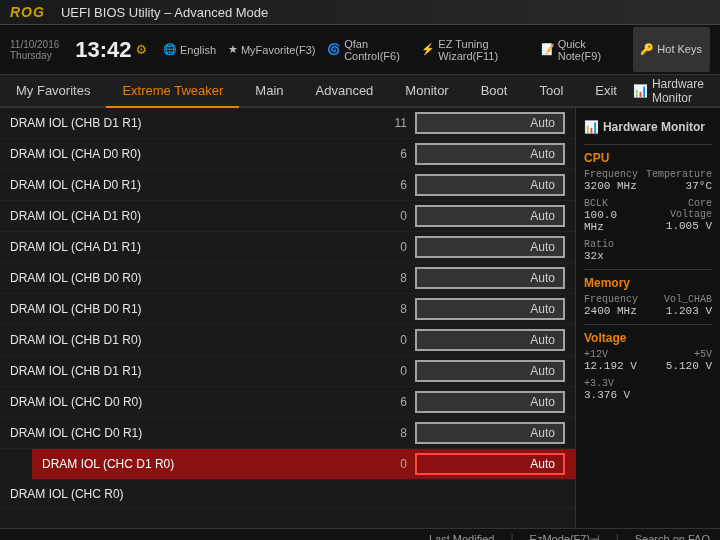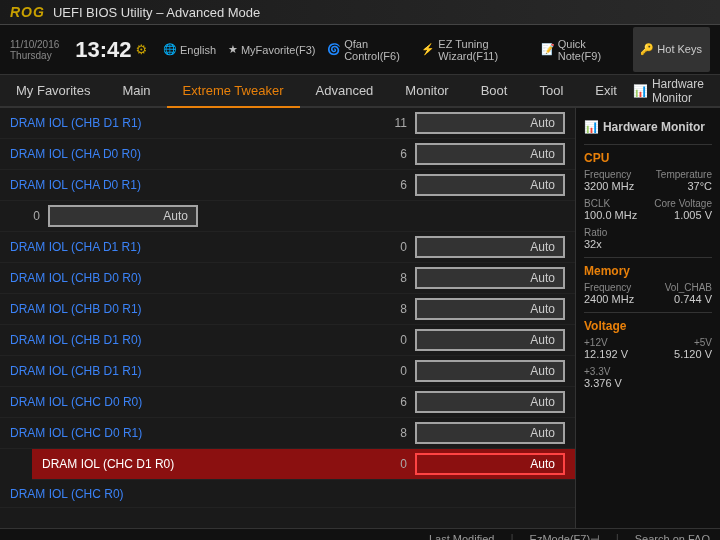--- a/index.html
+++ b/index.html
@@ -12,21 +12,21 @@
       color: #ccc;
       overflow: hidden;
     }
 
     
     .title-bar {
       background: linear-gradient(to right, #1a1a1a, #2a2a2a);
       padding: 4px 10px;
       display: flex;
       align-items: center;
-      gap: 8px;
+      gap: 16px;
       border-bottom: 1px solid #444;
     }
     .title-bar .title-text {
       color: #ddd;
       font-size: 13px;
     }
 
     
     .info-bar {
       background: #111;
@@ -123,21 +123,21 @@
       min-height: 28px;
     }
     .setting-row.highlighted {
       background: #8b1010;
       color: #fff;
       margin-left: 32px;
     }
     .setting-label {
       flex: 1;
       font-size: 12px;
-      color: #3b82f6;
+      color: #e5e5e5;
     }
     .setting-row.highlighted .setting-label {
       color: #fff;
     }
     .setting-value-num {
       width: 30px;
       text-align: right;
       color: #aaa;
       font-size: 12px;
       margin-right: 8px;
@@ -177,20 +177,21 @@
     .hw-section-title {
       color: #e8800a;
       font-size: 12px;
       font-weight: bold;
       margin: 6px 0 4px 0;
     }
     .hw-row {
       display: flex;
       justify-content: space-between;
       margin-bottom: 3px;
+      font-family: Liberation Mono, monospace;
     }
     .hw-label {
       color: #888;
       font-size: 10px;
     }
     .hw-big-value {
       color: #ccc;
       font-size: 11px;
       margin-bottom: 3px;
     }
@@ -276,22 +277,22 @@
       <span>📝</span>
       <span>Quick Note(F9)</span>
     </span>
   </div>
   <button class="hotkeys-btn">🔑 Hot Keys</button>
 </div>
 
 <div class="nav-bar">
   <div id="nav-items-container" style="display:flex;align-items:center">
       <div class="nav-item">My Favorites</div>
+      <div class="nav-item active">Extreme Tweaker</div>
       <div class="nav-item">Main</div>
-      <div class="nav-item active">Extreme Tweaker</div>
       <div class="nav-item">Advanced</div>
       <div class="nav-item">Monitor</div>
       <div class="nav-item">Boot</div>
       <div class="nav-item">Tool</div>
       <div class="nav-item">Exit</div>
     </div>
   <div class="nav-right">
     <div class="hw-monitor-header">
       <span>📊</span>
       <span>Hardware Monitor</span>
@@ -312,20 +313,21 @@
         <span class="setting-label">DRAM IOL (CHA D0 R0)</span>
         <span class="setting-value-num">6</span>
         <div class="setting-value-box">Auto</div>
       </div>
       <div class="setting-row">
         <span class="setting-label">DRAM IOL (CHA D0 R1)</span>
         <span class="setting-value-num">6</span>
         <div class="setting-value-box">Auto</div>
       </div>
       <div class="setting-row">
+        <span class="setting-label">DRAM IOL (CHA D1 R0)</span>
         <span class="setting-value-num">0</span>
         <div class="setting-value-box">Auto</div>
       </div>
       <div class="setting-row">
         <span class="setting-label">DRAM IOL (CHA D1 R1)</span>
         <span class="setting-value-num">0</span>
         <div class="setting-value-box">Auto</div>
       </div>
       <div class="setting-row">
         <span class="setting-label">DRAM IOL (CHB D0 R0)</span>
@@ -407,21 +409,21 @@
       </div>
       <hr class="hw-divider">
       <div class="hw-section-title">Memory</div>
       <div class="hw-row">
         <div>
           <div class="hw-label">Frequency</div>
           <div class="hw-big-value">2400 MHz</div>
         </div>
         <div style="text-align: right;">
           <div class="hw-label">Vol_CHAB</div>
-          <div class="hw-big-value">0.744 V</div>
+          <div class="hw-big-value">1.203 V</div>
         </div>
       </div>
       <hr class="hw-divider">
       <div class="hw-section-title">Voltage</div>
       <div class="hw-row">
         <div>
           <div class="hw-label">+12V</div>
           <div class="hw-big-value">12.192 V</div>
         </div>
         <div style="text-align: right;">

